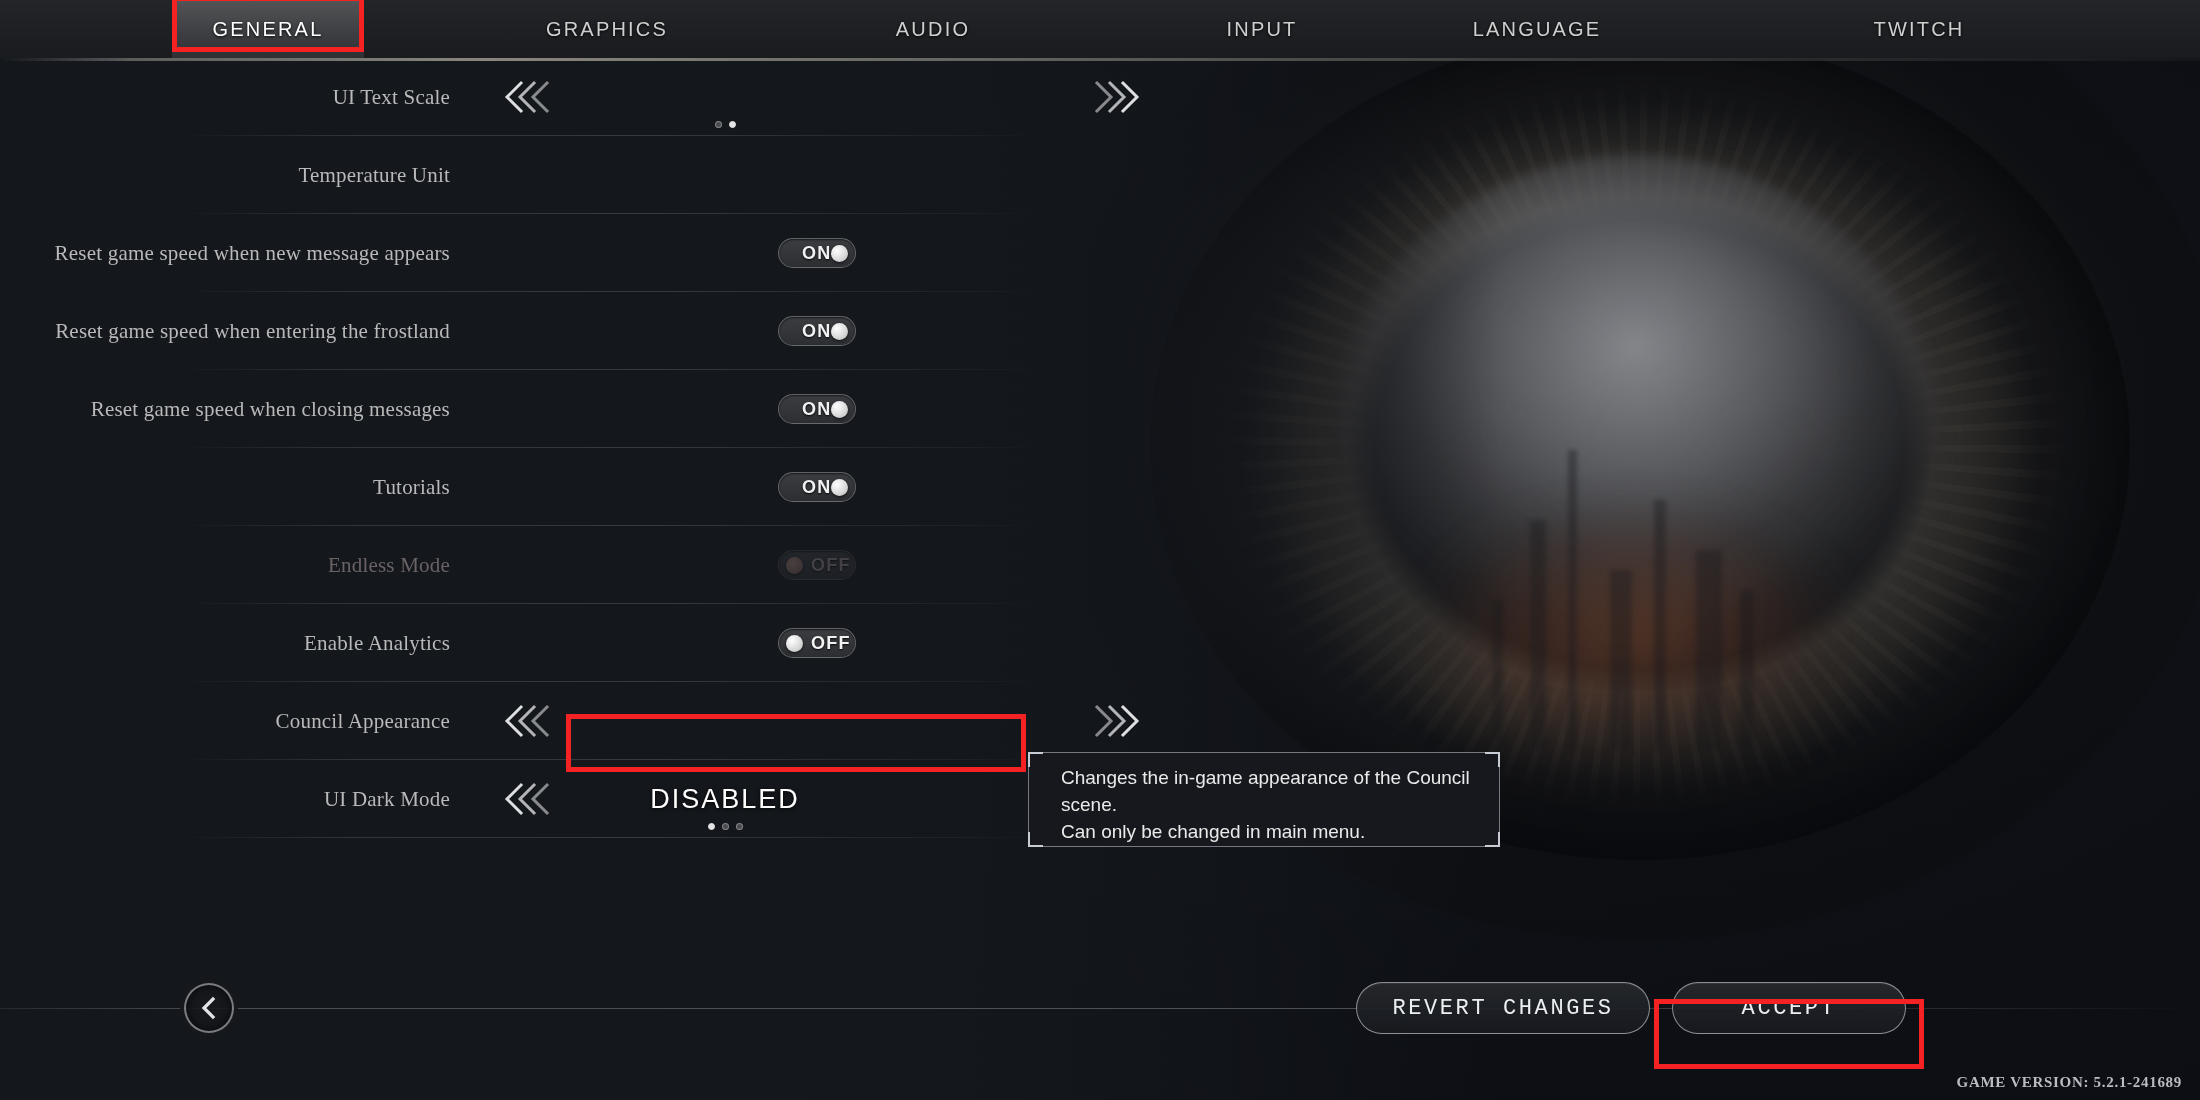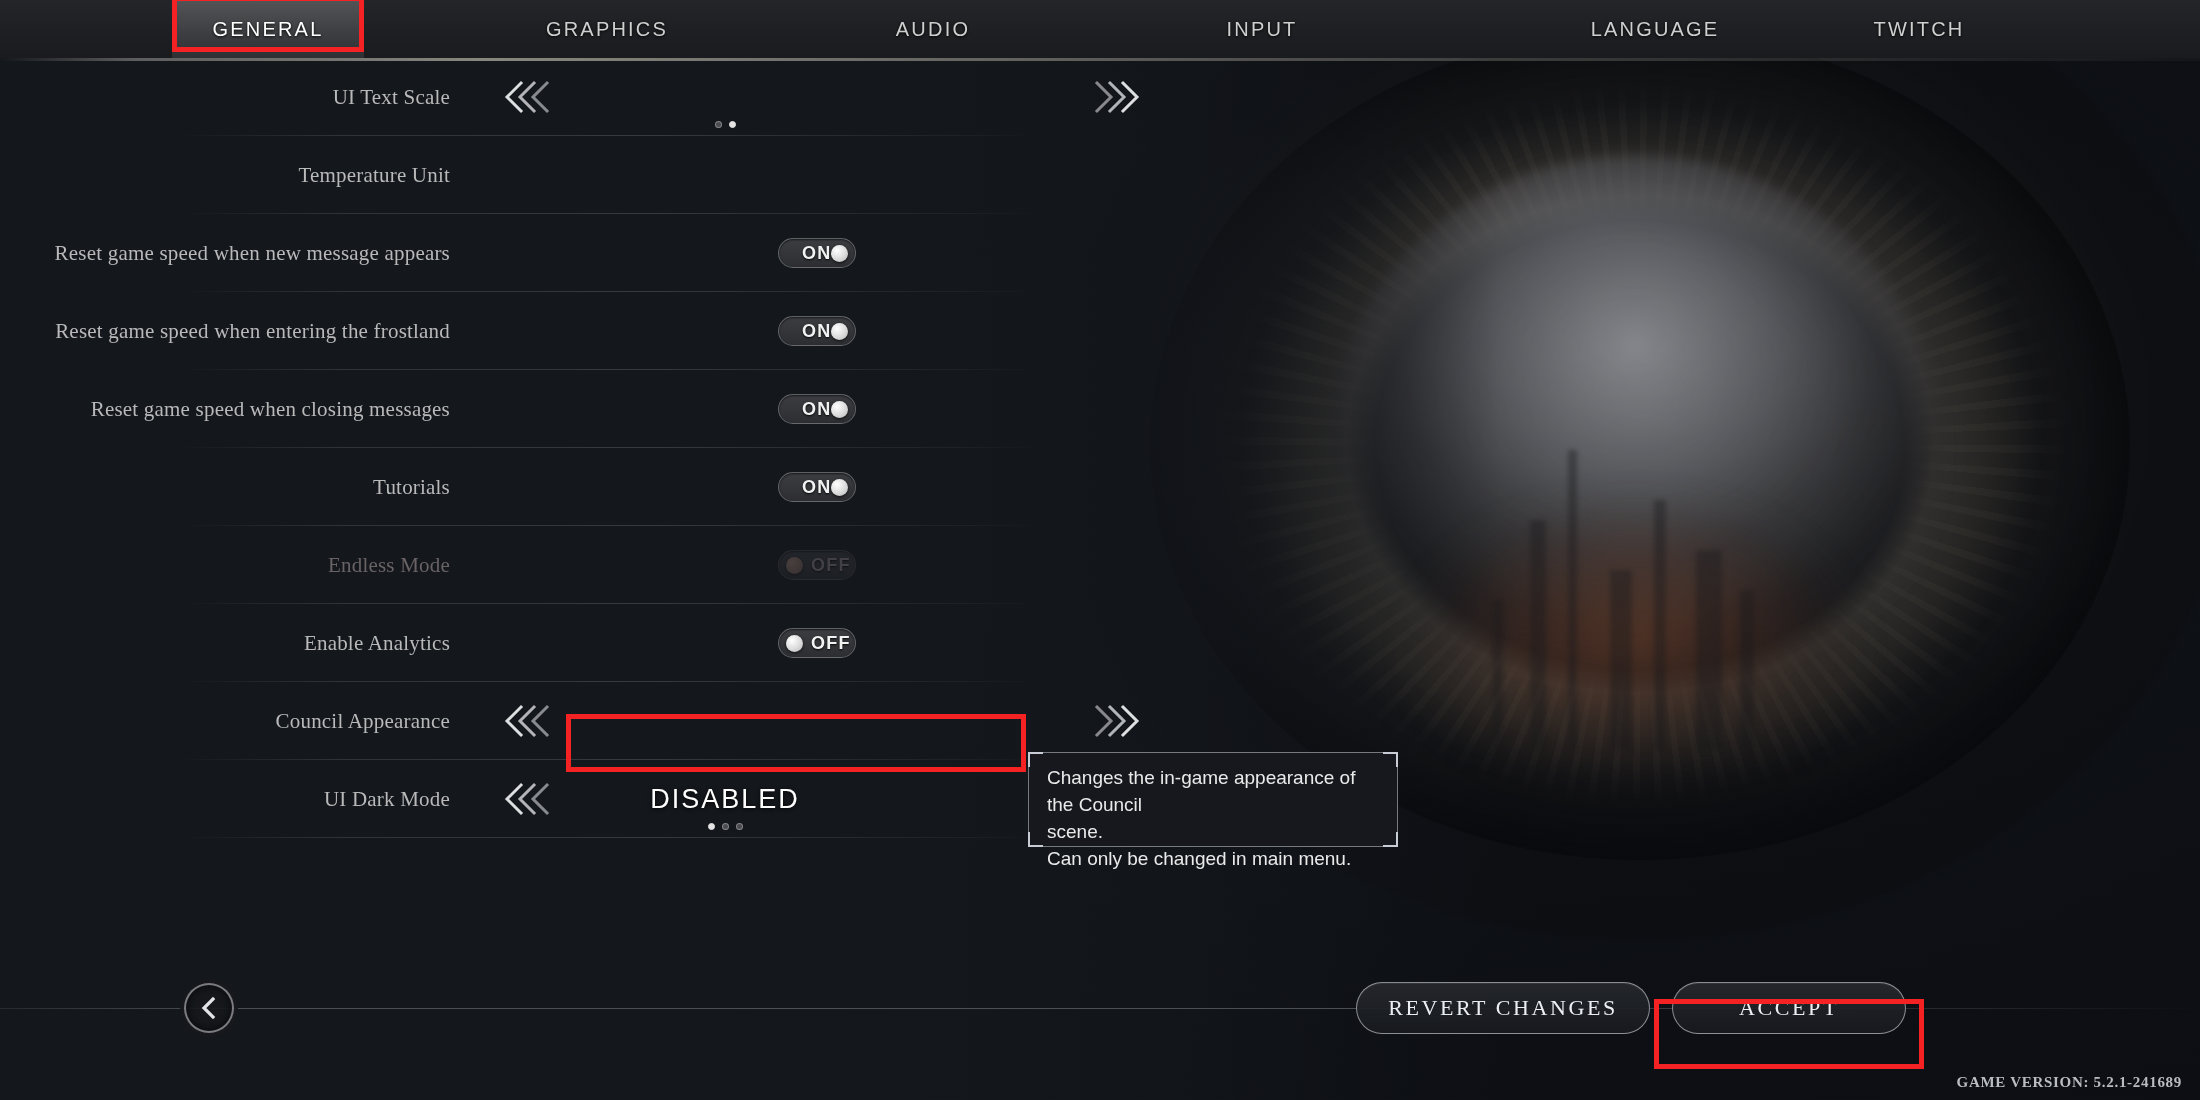--- a/index.html
+++ b/index.html
@@ -194,25 +194,25 @@
   .toggle.on .tg-text { left:23px; }
   .toggle.on .knob { right:7px; }
   .toggle.off .tg-text { left:32px; }
   .toggle.off .knob { left:7px; }
   .row.dim .toggle { opacity:.38; border-color:rgba(160,140,140,0.22); }
   .row.dim .toggle .knob { background:radial-gradient(circle at 35% 32%, #a08078 0%, #7d625c 70%, #6a524d 100%); }
   .row.dim .toggle .tg-text { color:#8d8487; }
 
   
   #tooltip {
-    position:absolute; left:1028px; top:752px; width:370px; height:95px;
+    position:absolute; left:1028px; top:752px; width:472px; height:95px;
     background:#16181d;
     border:1px solid rgba(198,202,210,0.55);
     z-index:55;
-    padding:12px 18px 0 18px;
+    padding:12px 18px 0 32px;
     font-size:19px; line-height:1.42; color:#eaeaea;
     font-family:"Liberation Sans", sans-serif;
   }
   .tt-corner {
     position:absolute; width:15px; height:15px; border-style:solid; border-color:#c8ccd4;
   }
   .tt-corner.tl { left:-1px; top:-1px; border-width:2px 0 0 2px; }
   .tt-corner.tr { right:-1px; top:-1px; border-width:2px 2px 0 0; }
   .tt-corner.bl { left:-1px; bottom:-1px; border-width:0 0 2px 2px; }
   .tt-corner.br { right:-1px; bottom:-1px; border-width:0 2px 2px 0; }
@@ -233,21 +233,21 @@
     display:flex; align-items:center; justify-content:center; cursor:pointer;
     box-shadow:0 0 0 4px rgba(22,24,28,0.9), inset 0 0 10px rgba(0,0,0,0.7);
   }
   .btn-pill {
     position:absolute; top:12px; height:52px;
     border:1px solid rgba(208,211,218,0.62);
     border-radius:26px;
     background:linear-gradient(to bottom, rgba(38,40,45,0.92) 0%, rgba(24,26,30,0.95) 100%);
     display:flex; align-items:center; justify-content:center; cursor:pointer;
     font-size:22px; letter-spacing:2.6px; color:#eceff2;
-    font-family:Liberation Serif, serif;
+    font-family:Liberation Mono, monospace;
     box-shadow:inset 0 1px 0 rgba(255,255,255,0.07);
   }
   #revert-btn { left:1356px; width:294px; }
   #accept-btn { left:1672px; width:234px; }
   #game-version {
     position:absolute; right:18px; bottom:9px;
     font-family:"Liberation Serif", serif;
     font-size:15px; letter-spacing:.7px; color:#b9bcc2; font-weight:bold;
   }
 </style>
@@ -281,21 +281,21 @@
     </div>
     <div class="nav-tab" style="left: 507px; width: 200px;">
       <span>GRAPHICS</span>
     </div>
     <div class="nav-tab" style="left: 848px; width: 170px;">
       <span>AUDIO</span>
     </div>
     <div class="nav-tab" style="left: 1182px; width: 160px;">
       <span>INPUT</span>
     </div>
-    <div class="nav-tab" style="left: 1550px; width: 210px; justify-content: center;">
+    <div class="nav-tab" style="left: 1432px; width: 210px; justify-content: center;">
       <span>LANGUAGE</span>
     </div>
     <div class="nav-tab" style="left: 1826.5px; width: 185px;">
       <span>TWITCH</span>
     </div>
   </div>
 
 <div id="settings">
     <div class="row">
       <div class="row-label">UI Text Scale</div>

